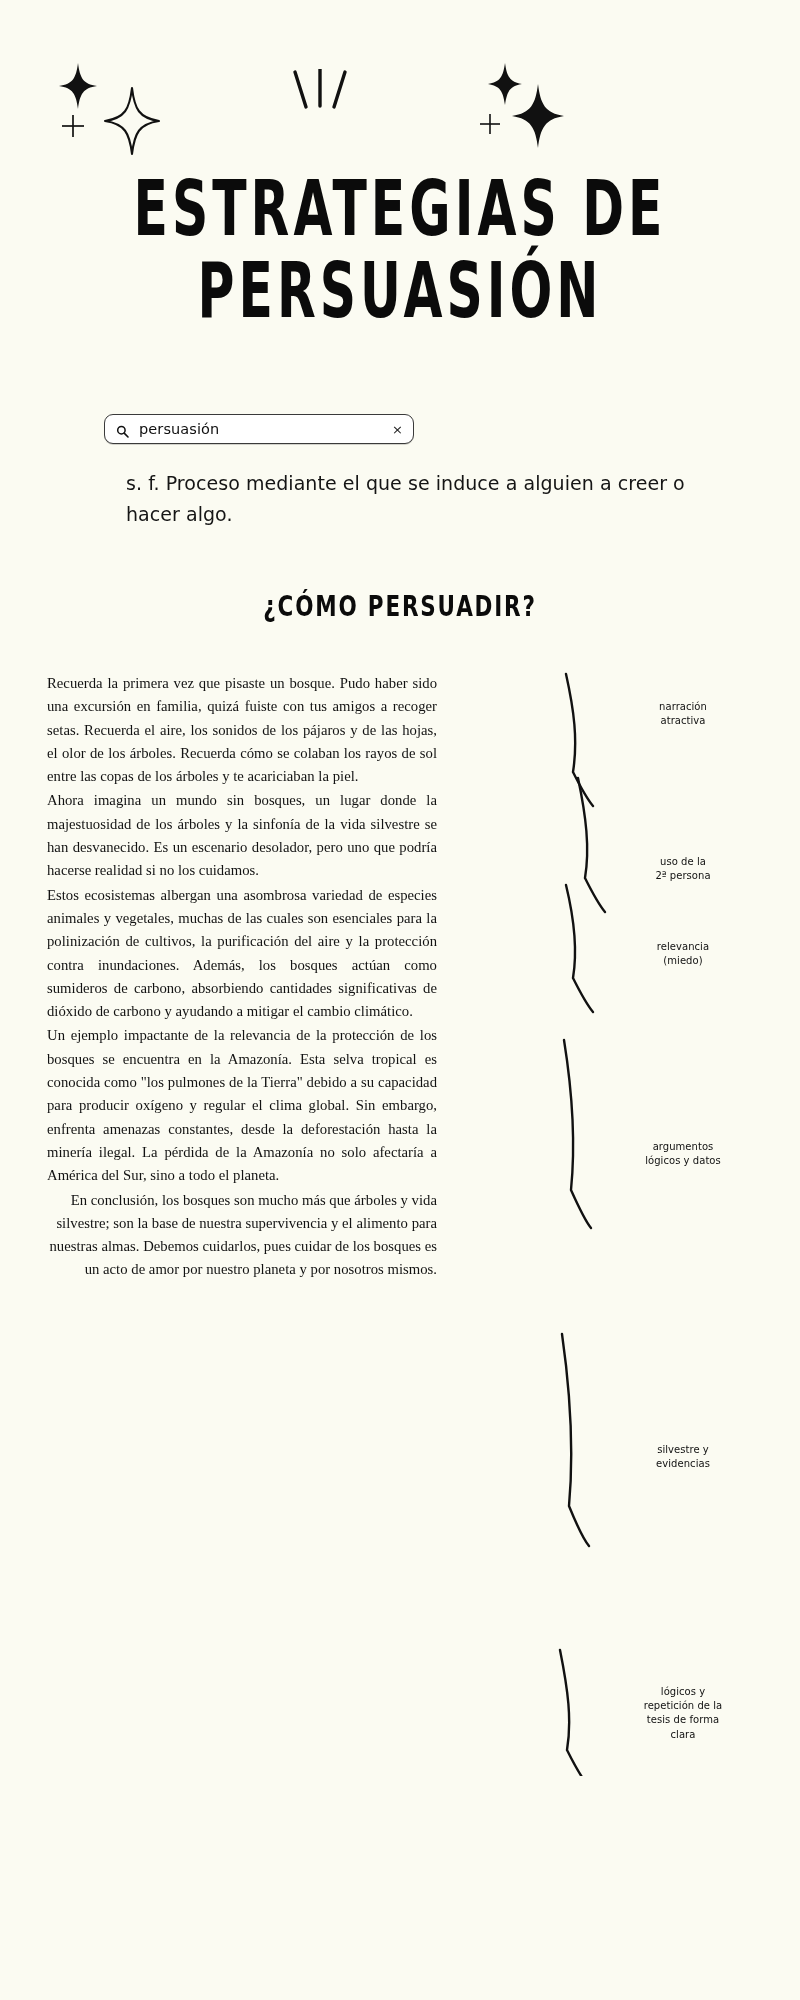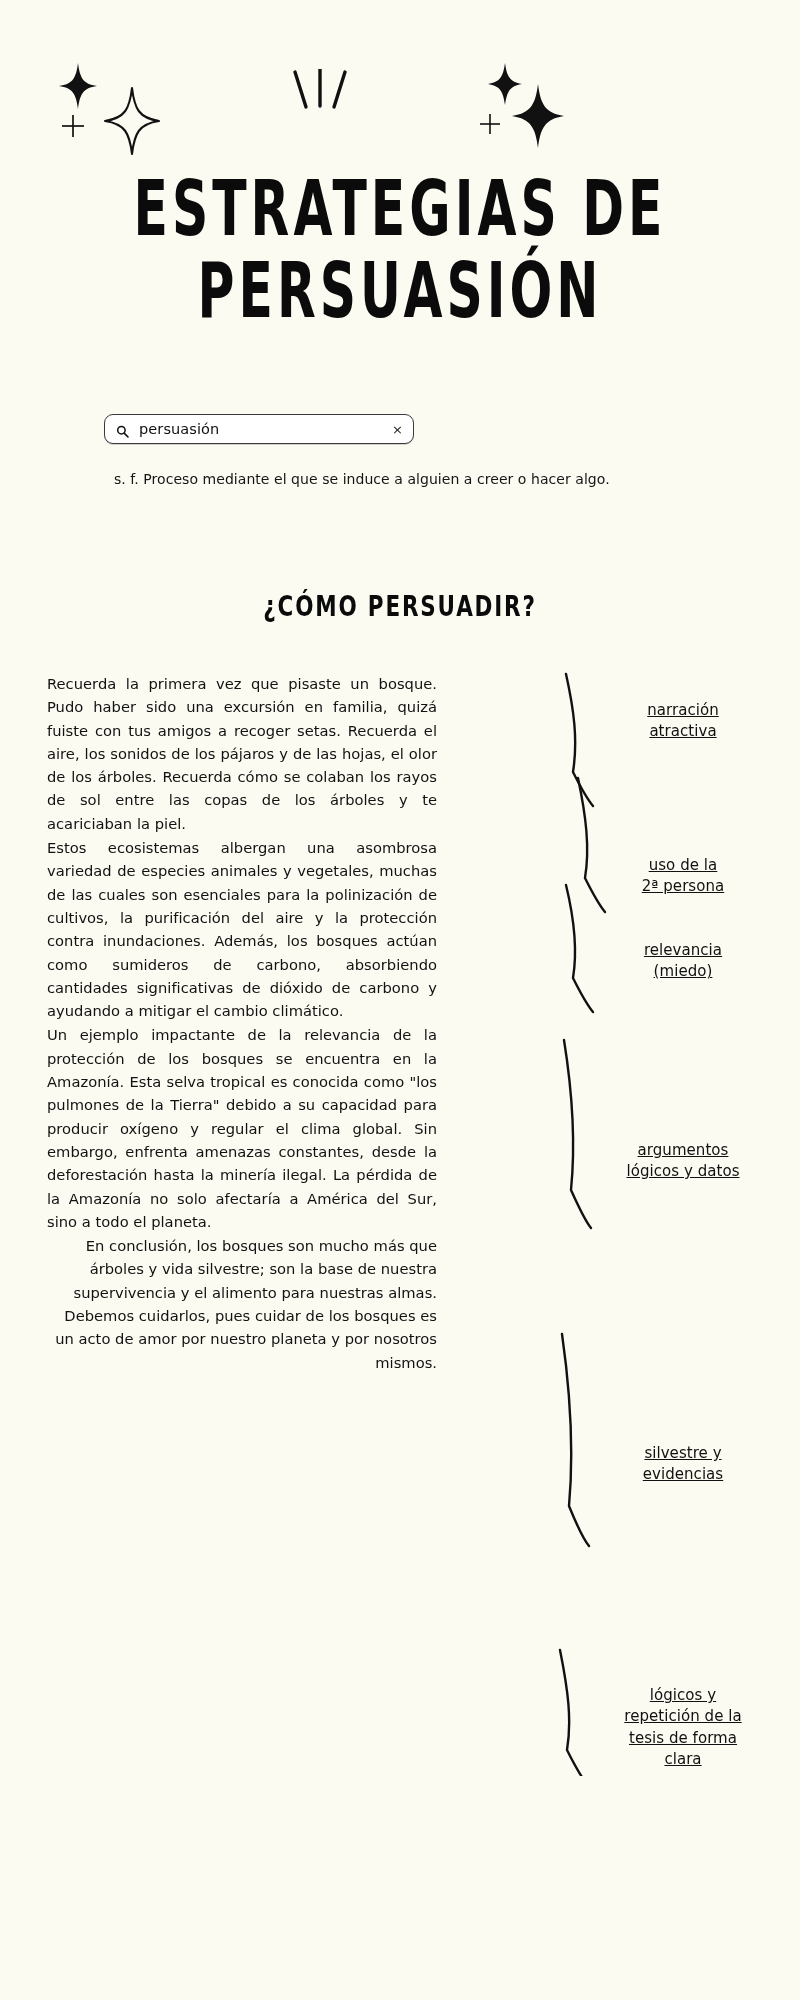--- a/index.html
+++ b/index.html
@@ -73,24 +73,24 @@
     font-size: 13px;
     color: #222;
     line-height: 1;
     cursor: pointer;
     padding: 2px 1px;
   }
 
   
   .definition {
     position: absolute;
-    left: 114px;
+    left: 126px;
     top: 468px;
     width: 560px;
-    font-size: 14px;
+    font-size: 19px;
     line-height: 1.62;
     color: #151515;
     letter-spacing: .05px;
   }
 
   
   .subtitle {
     position: absolute;
     left: 0; right: 0;
     top: 590px;
@@ -112,40 +112,40 @@
   }
   .para {
     font-size: 14.7px;
     line-height: 1.585;
     color: #121212;
     text-align: justify;
     margin: 0 0 1px 0;
     letter-spacing: .02px;
     -webkit-hyphens: none;
     hyphens: none;
+    font-family: Liberation Serif, serif;
   }
   .para:last-child { text-align: right; }
 
   
   .brace-layer {
     position: absolute;
     left: 0; top: 0;
     width: 800px; height: 2000px;
     pointer-events: none;
   }
 
   
   .label {
     position: absolute;
     text-align: center;
-    font-size: 15px;
+    font-size: 10px;
     line-height: 1.42;
     color: #111111;
     letter-spacing: .05px;
-    text-decoration: underline;
   }
 
   
   .license-wrap {
     position: absolute;
     left: 587px;
     top: 1869px;
     width: 126px;
   }
   .cc-badge {
@@ -227,20 +227,21 @@
     <span class="search-value">persuasión</span>
     <span class="search-clear">×</span>
   </div>
 
   <div class="definition">s. f. Proceso mediante el que se induce a alguien a creer o hacer algo.</div>
 
   <div class="subtitle">¿CÓMO PERSUADIR?</div>
 
   <div class="body-col">
     <p class="para">Recuerda la primera vez que pisaste un bosque. Pudo haber sido una excursión en familia, quizá fuiste con tus amigos a recoger setas. Recuerda el aire, los sonidos de los pájaros y de las hojas, el olor de los árboles. Recuerda cómo se colaban los rayos de sol entre las copas de los árboles y te acariciaban la piel.</p>
+    <p class="para">Ahora imagina un mundo sin bosques, un lugar donde la majestuosidad de los árboles y la sinfonía de la vida silvestre se han desvanecido. Es un escenario desolador, pero uno que podría hacerse realidad si no los cuidamos.</p>
     <p class="para">Estos ecosistemas albergan una asombrosa variedad de especies animales y vegetales, muchas de las cuales son esenciales para la polinización de cultivos, la purificación del aire y la protección contra inundaciones. Además, los bosques actúan como sumideros de carbono, absorbiendo cantidades significativas de dióxido de carbono y ayudando a mitigar el cambio climático.</p>
     <p class="para">Un ejemplo impactante de la relevancia de la protección de los bosques se encuentra en la Amazonía. Esta selva tropical es conocida como "los pulmones de la Tierra" debido a su capacidad para producir oxígeno y regular el clima global. Sin embargo, enfrenta amenazas constantes, desde la deforestación hasta la minería ilegal. La pérdida de la Amazonía no solo afectaría a América del Sur, sino a todo el planeta.</p>
     <p class="para">En conclusión, los bosques son mucho más que árboles y vida silvestre; son la base de nuestra supervivencia y el alimento para nuestras almas. Debemos cuidarlos, pues cuidar de los bosques es un acto de amor por nuestro planeta y por nosotros mismos.</p>
   </div>
 
   <svg class="brace-layer" viewBox="0 0 800 2000">
     <g fill="none" stroke="#111" stroke-width="2.4" stroke-linecap="round">
 
       <path d="M566 674 C574 710 578 740 573 772 C582 790 588 800 593 806"></path>
 

